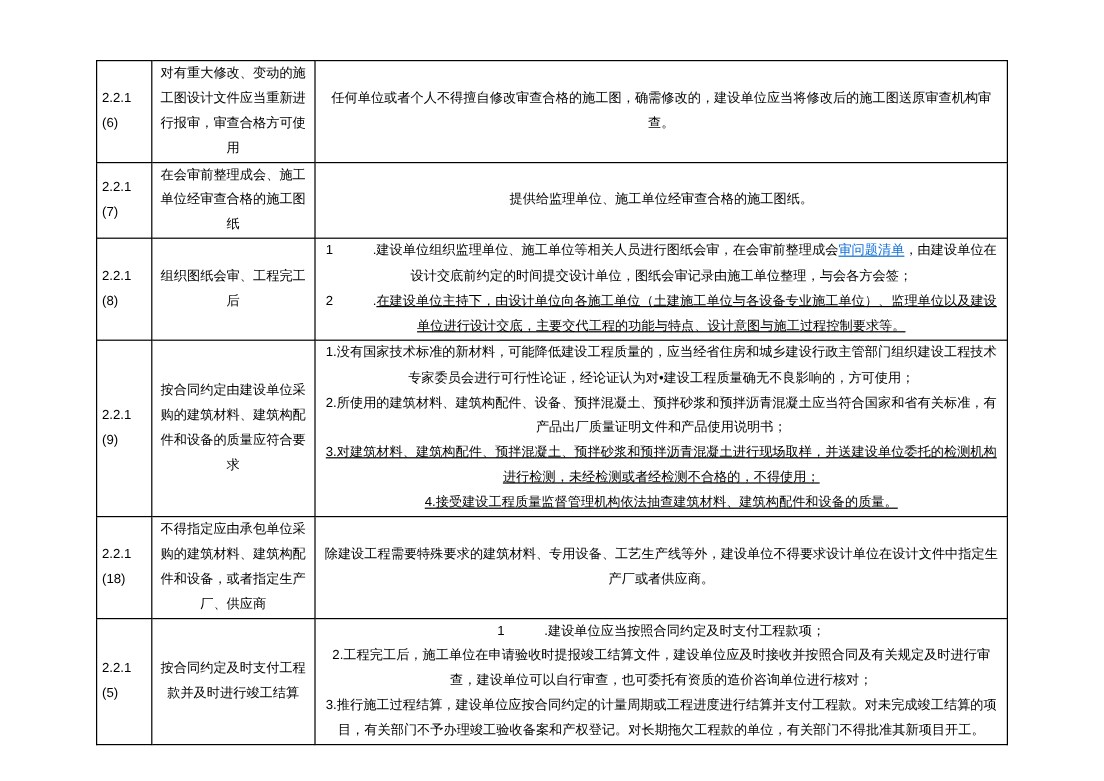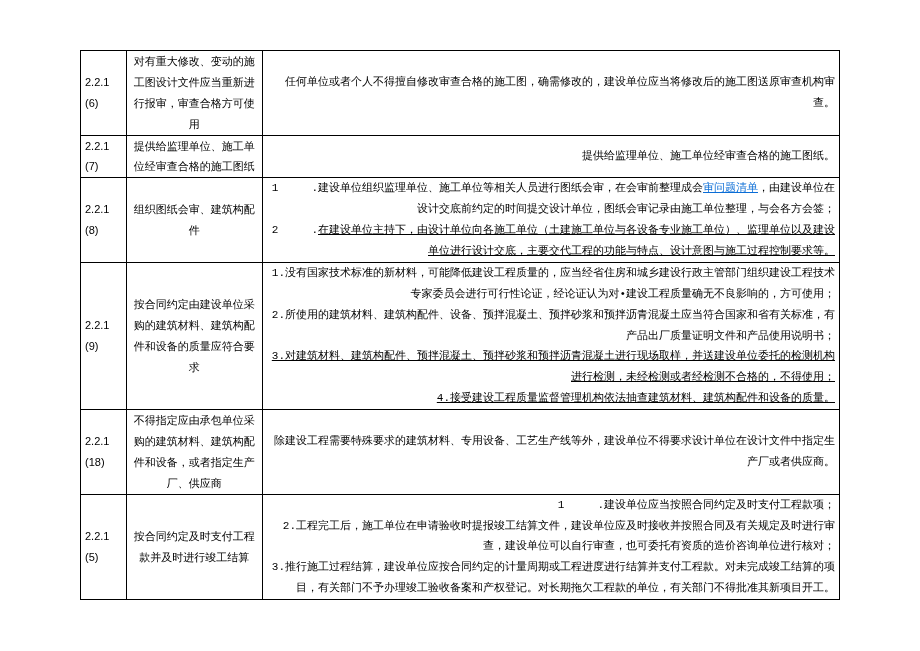--- a/index.html
+++ b/index.html
@@ -23,22 +23,21 @@
     td.col-id {
       width: 6%;
       text-align: left;
     }
     td.col-title {
       width: 18%;
       text-align: center;
     }
     td.col-content {
       width: 76%;
-      text-align: right;
-      font-family: Liberation Mono, monospace;
+      text-align: center;
     }
     .id-line1 { display: block; }
     .id-line2 { display: block; }
     .ul { text-decoration: underline; }
     .ul-link { color: #0b6dd6; text-decoration: underline; }
     .content-item { display: block; }
   </style>
 </head>
 <body>
 
@@ -50,29 +49,29 @@
           <span class="id-line2">(6)</span>
         </td>
         <td class="col-title">对有重大修改、变动的施工图设计文件应当重新进行报审，审查合格方可使用</td>
         <td class="col-content">任何单位或者个人不得擅自修改审查合格的施工图，确需修改的，建设单位应当将修改后的施工图送原审查机构审查。</td>
       </tr>
       <tr>
         <td class="col-id">
           <span class="id-line1">2.2.1</span>
           <span class="id-line2">(7)</span>
         </td>
-        <td class="col-title">提供给监理单位、施工单位经审查合格的施工图纸</td>
+        <td class="col-title">在会审前整理成会、施工单位经审查合格的施工图纸</td>
         <td class="col-content">提供给监理单位、施工单位经审查合格的施工图纸。</td>
       </tr>
       <tr>
         <td class="col-id">
           <span class="id-line1">2.2.1</span>
           <span class="id-line2">(8)</span>
         </td>
-        <td class="col-title">组织图纸会审、建筑构配件</td>
+        <td class="col-title">组织图纸会审、工程完工后</td>
         <td class="col-content">
           <span class="content-item"><span>1　　　.建设单位组织监理单位、施工单位等相关人员进行图纸会审，在会审前整理成会</span><span class="ul-link">审问题清单</span><span>，由建设单位在设计交底前约定的时间提交设计单位，图纸会审记录由施工单位整理，与会各方会签；</span></span>
           <span class="content-item"><span>2　　　.</span><span class="ul">在建设单位主持下，由设计单位向各施工单位（土建施工单位与各设备专业施工单位）、监理单位以及建设单位进行设计交底，主要交代工程的功能与特点、设计意图与施工过程控制要求等。</span></span>
         </td>
       </tr>
       <tr>
         <td class="col-id">
           <span class="id-line1">2.2.1</span>
           <span class="id-line2">(9)</span>
         </td>

